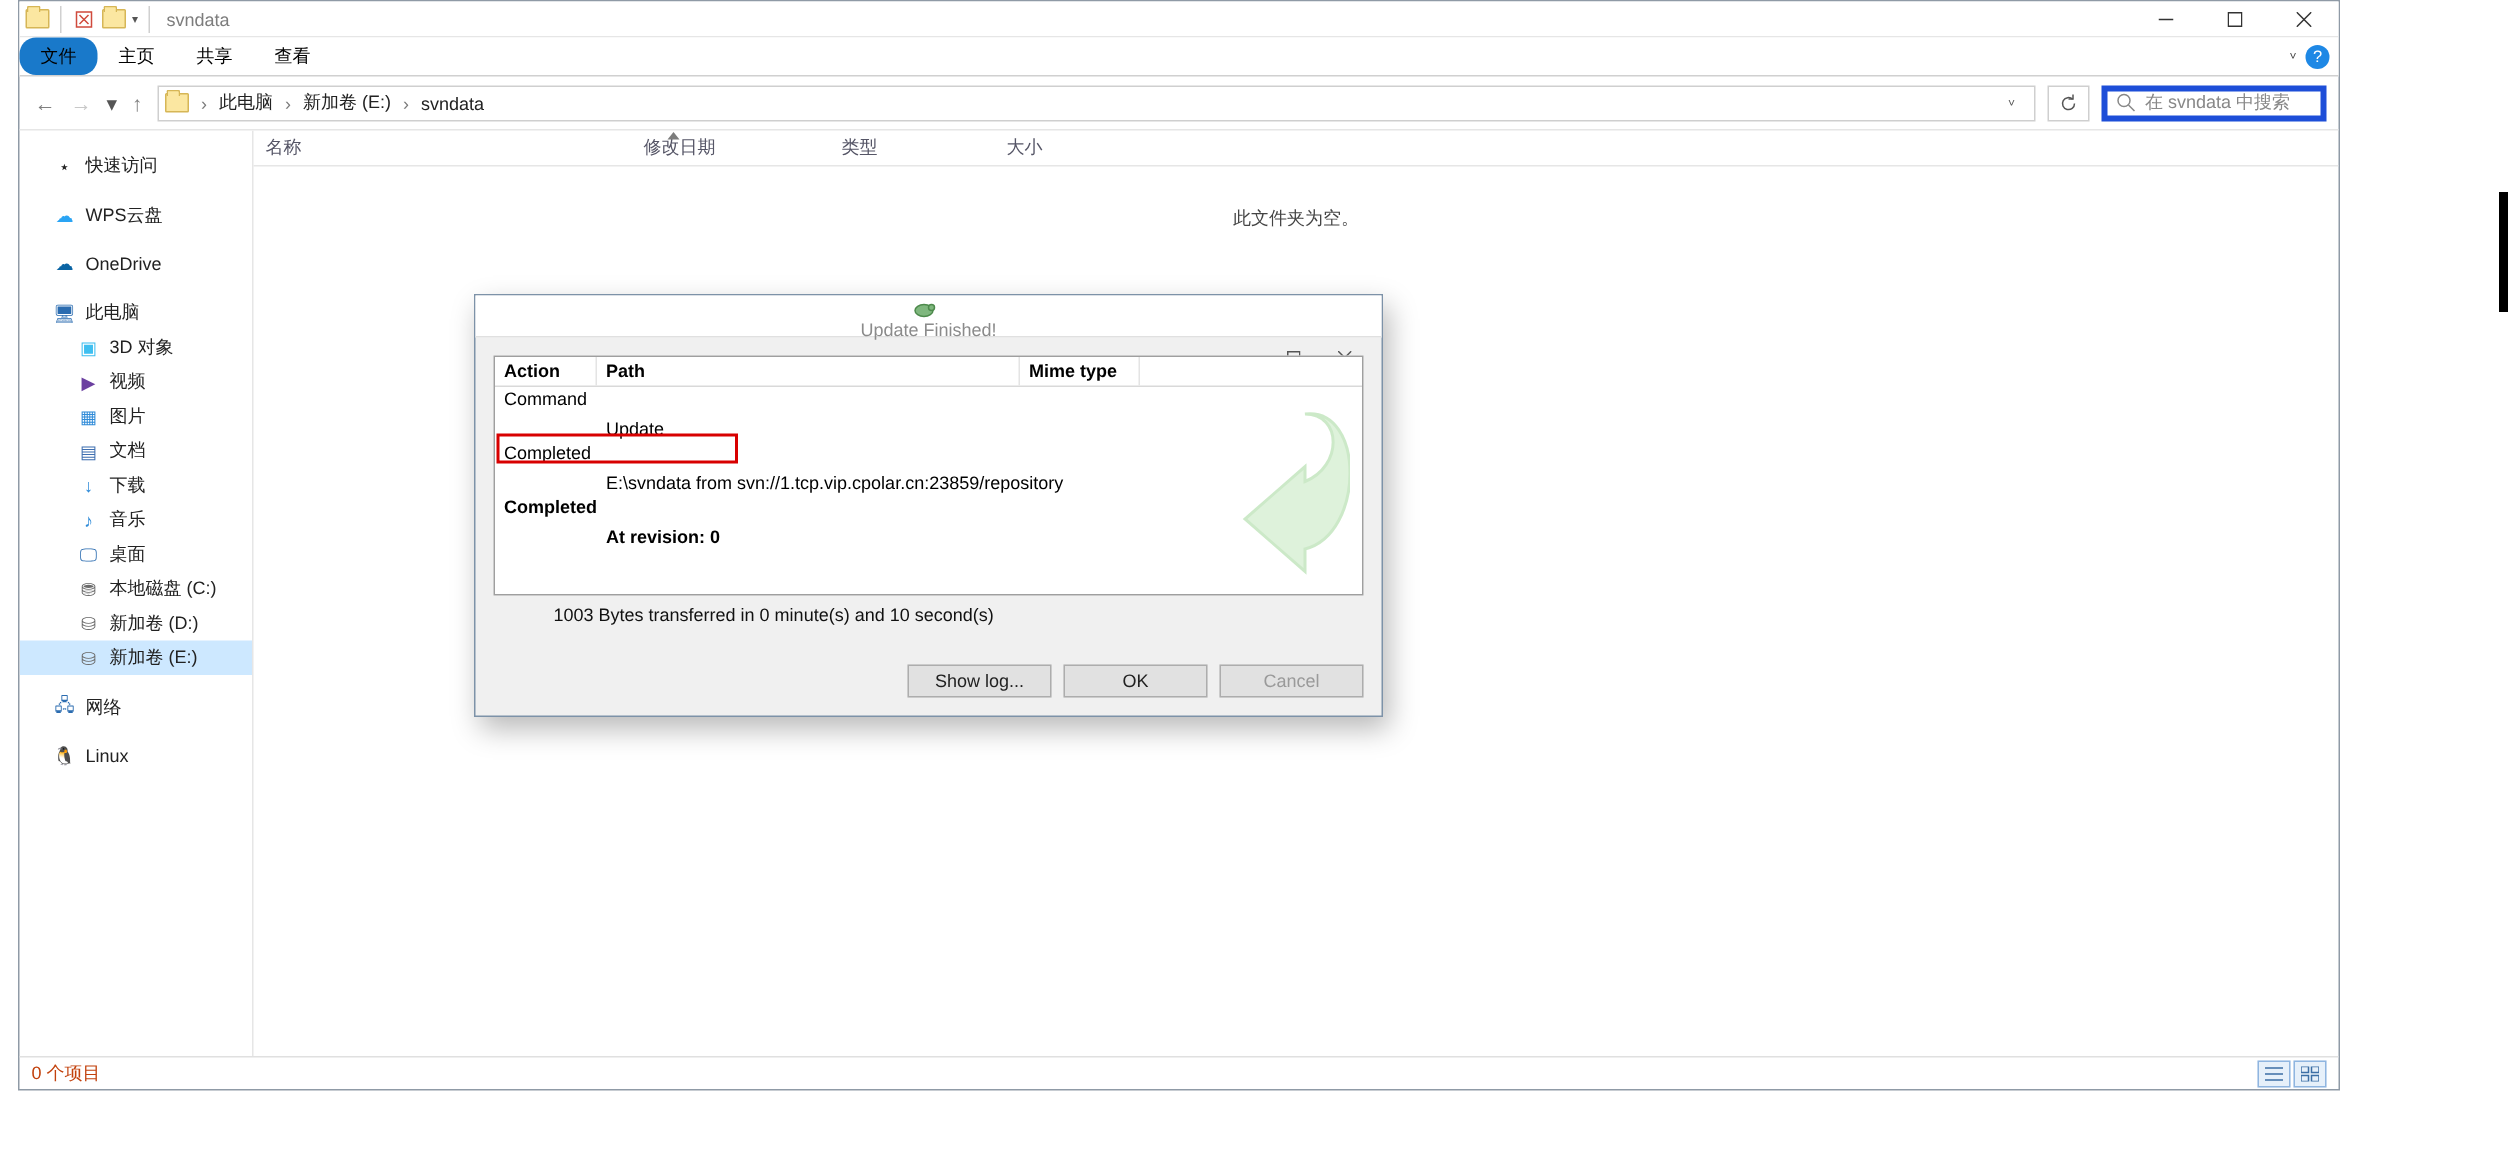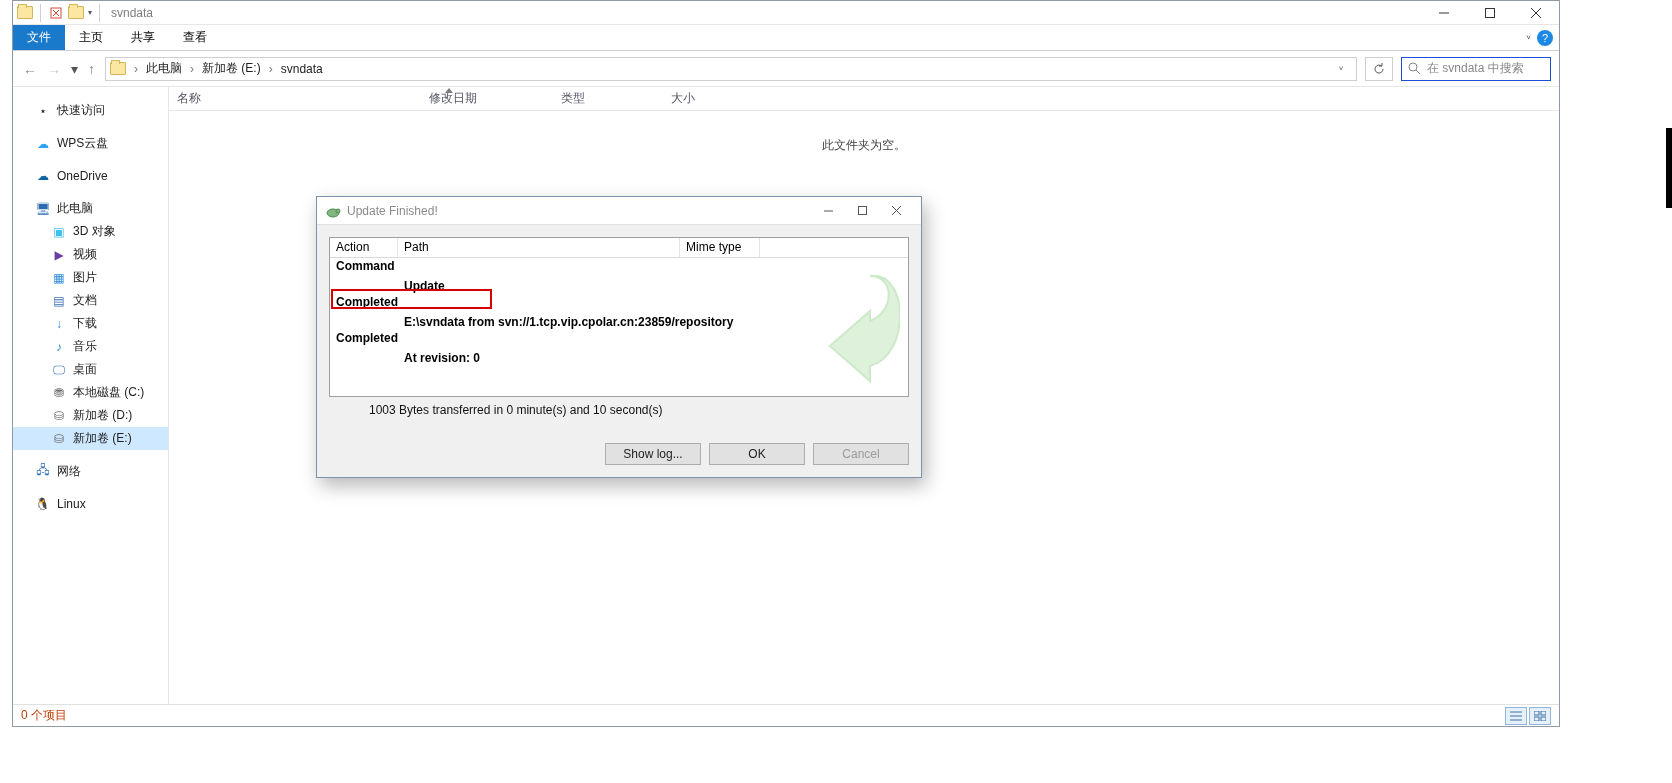--- a/index.html
+++ b/index.html
@@ -16,34 +16,34 @@
 .folder-icon::before{content:"";position:absolute;top:-3px;left:0;width:7px;height:3px;background:#fbe7a1;border:1px solid #d6b656;border-bottom:none;border-radius:1px 1px 0 0;}
 .qat-sep{ width:1px; height:18px; background:#d0d0d0; margin:0 3px;}
 .chev{ font-size:8px; color:#555;}
 .titlebar .title { margin-left:8px; color:#7d7d7d; }
 .tb-right { margin-left:auto; display:flex; }
 .winbtn { width:46px; height:24px; display:flex; align-items:center; justify-content:center; color:#555; }
 
 
 .ribbon { height:26px; background:#fff; display:flex; align-items:stretch; border-bottom:1px solid #d0d0d0; }
 .ribbon .tab { padding:0 14px; display:flex; align-items:center; color:#000000; }
-.ribbon .tab.file { background:#1979ca; color:#ffffff; }
+.ribbon .tab.file { background:#1979ca; color:#000000;border-radius:11px; }
 .ribbon .help { margin-left:auto; display:flex; align-items:center; gap:6px; padding-right:6px;}
 .circle-help{ width:16px;height:16px;border-radius:50%;background:#1e88e5;color:#fff;display:flex;align-items:center;justify-content:center;font-size:11px;}
 
 
 .addr-row { height:36px; display:flex; align-items:center; gap:8px; padding:0 8px; border-bottom:1px solid #e6e6e6;}
 .navbtns { display:flex; gap:10px; color:#808080; padding:0 2px;}
 .navbtns span{font-size:14px;}
 .addr-box { flex:1; height:24px; border:1px solid #cfcfcf; display:flex; align-items:center; padding:0 4px; gap:4px;}
 .crumb-sep{ color:#7a7a7a; padding:0 4px;}
 .crumb{ color:#222; }
 .addr-dd { width:22px; text-align:center; color:#555; margin-left:auto;}
 .refresh-box{ width:28px; height:24px; border:1px solid #cfcfcf; display:flex;align-items:center;justify-content:center;color:#555;}
-.search-box{ width:150px; height:24px; border:1px solid #1d4ed8; display:flex; align-items:center; padding:0 6px; gap:6px; color:#888;}
+.search-box{ width:150px; height:24px; border:4px solid #1d4ed8; display:flex; align-items:center; padding:0 6px; gap:6px; color:#888;}
 .search-box svg{color:#888;}
 
 
 .body-row{ flex:1; display:flex; overflow:hidden;}
 .nav-pane{ width:156px; border-right:1px solid #e6e6e6; padding-top:12px; overflow:hidden;}
 .nav-item{ display:flex; align-items:center; gap:6px; padding:3px 6px 3px 22px; color:#222; white-space:nowrap;}
 .nav-item.sel{ background:#cde8ff;}
 .nav-item.indent{ padding-left:38px;}
 .nav-item.top{ font-weight:400;}
 .ico{width:16px;height:16px;display:inline-flex;align-items:center;justify-content:center;}
@@ -57,31 +57,31 @@
 .col-size{ width:90px;}
 .sort-tri{ position:relative; width:100%; height:0;}
 .sort-tri::after{content:"";position:absolute;left:276px;top:-23px;border-left:4px solid transparent;border-right:4px solid transparent;border-bottom:5px solid #7c7c7c;}
 .empty-msg{ color:#444; text-align:center; margin-top:26px;}
 .statusbar{ height:22px; border-top:1px solid #e0e0e0; display:flex; align-items:center; padding:0 8px; color:#c2410c;}
 .statusbar .viewbtns{ margin-left:auto; display:flex; gap:2px;}
 .viewbtn{ width:22px;height:18px;border:1px solid #8fb5e0; background:#e6f0fa; display:flex;align-items:center;justify-content:center;}
 
 
 .dialog{ position:absolute; left:316px; top:196px; width:606px; background:#f0f0f0; border:1px solid #7d92a8; box-shadow:4px 8px 18px rgba(0,0,0,.28);}
-.dlg-title{ height:28px; display:flex; align-items:center; padding:0 8px; background:#fff; border-bottom:1px solid #e0e0e0; color:#8b8b8b;}
+.dlg-title{ height:28px; display:flex; align-items:center; padding:0 8px; background:#fff; border-bottom:1px solid #e0e0e0; color:#8b8b8b;flex-direction:column;}
 .dlg-title .ico{margin-right:6px;}
 .dlg-win{ margin-left:auto; display:flex;}
 .dlg-win .winbtn{ width:34px; height:22px; color:#666;}
 .dlg-body{ padding:12px;}
 .listview{ background:#fff; border:1px solid #9f9f9f; height:160px; position:relative; overflow:hidden;}
-.lv-head{ height:20px; display:flex; border-bottom:1px solid #d9d9d9; font-weight:400;}
+.lv-head{ height:20px; display:flex; border-bottom:1px solid #d9d9d9; font-weight:700;}
 .lv-head .lvh{ padding:2px 6px; border-right:1px solid #e4e4e4;}
 .lv-action{width:68px;} .lv-path{width:282px;} .lv-mime{width:80px;}
 .lv-row{ display:flex; }
-.lv-row span{ padding:1px 6px;font-weight:bold; }
+.lv-row span{ padding:1px 6px; }
 .lv-row .c1{width:68px;} .lv-row .c2{flex:1;margin-top:20px;}
 .lv-row.bold span{ font-weight:700; }
 .highlight-box{ position:absolute; left:1px; top:51px; width:161px; height:20px; border:2px solid #d80000; pointer-events:none;}
 .bg-arrow{ position:absolute; right:8px; top:28px; width:90px; height:120px; opacity:.45; pointer-events:none;}
 .transfer-line{ margin-top:6px; color:#111;margin-left:40px;}
 .dlg-buttons{ display:flex; justify-content:flex-end; gap:8px; padding:14px 12px 12px;}
 .btn{ width:96px; height:22px; border:1px solid #adadad; background:#e1e1e1; display:flex; align-items:center; justify-content:center; color:#222;}
 .btn.disabled{ color:#9a9a9a;}
 
 

